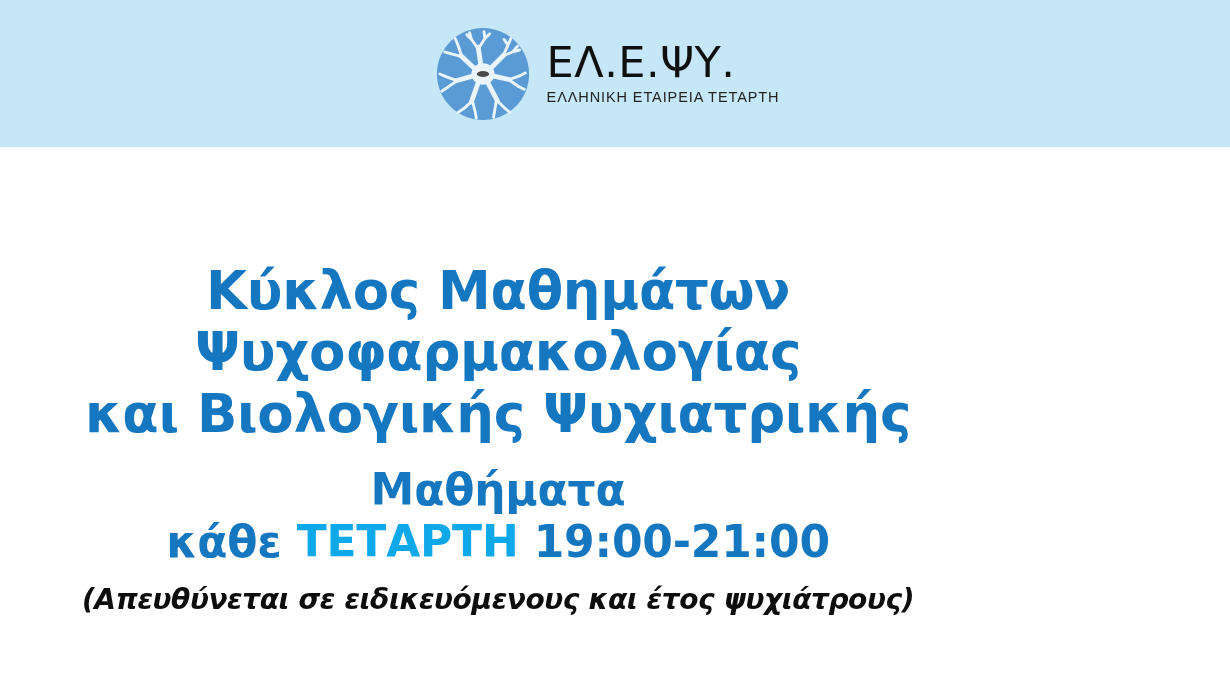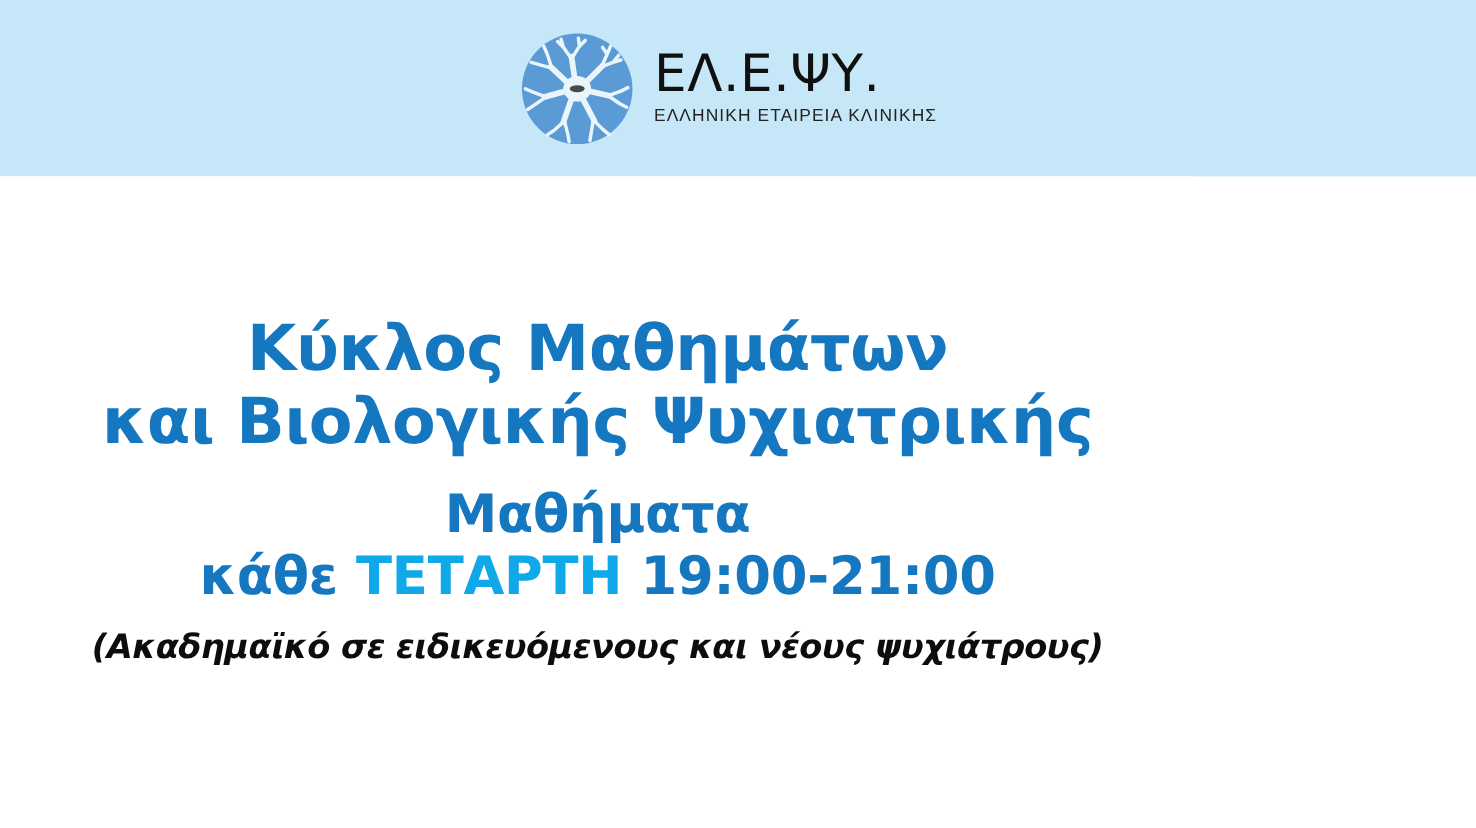--- a/index.html
+++ b/index.html
@@ -161,35 +161,36 @@
 
         <path d="M42 45 L27 31" stroke-width="5" fill="none"></path>
         <path d="M28 32 L17 29 M28 32 L24 20 M17 29 L10 27 M24 20 L21 13" stroke-width="3" fill="none"></path>
       </g>
       <ellipse cx="50" cy="50" rx="6.5" ry="3" fill="#4A4A4A"></ellipse>
     </svg>
 
     <div id="logo-wordmark-block">
       <div id="org-acronym">ΕΛ.Ε.ΨΥ.</div>
       <div id="org-fullname">
-        <span class="fn-line">ΕΛΛΗΝΙΚΗ ΕΤΑΙΡΕΙΑ ΚΛΙΝΙΚΗΣ</span>
+        <span class="fn-line">ΕΛΛΗΝΙΚΗ ΕΤΑΙΡΕΙΑ ΤΕΤΑΡΤΗ</span>
       </div>
     </div>
 
   </div>
 </div>
 
 <div id="poster-body">
 
   <h1 id="course-title">
     <span class="title-line">Κύκλος Μαθημάτων</span>
+    <span class="title-line">Ψυχοφαρμακολογίας</span>
     <span class="title-line">και Βιολογικής Ψυχιατρικής</span>
   </h1>
 
 
   <div id="schedule-block">
     <span id="schedule-heading">Μαθήματα</span>
     <span id="schedule-detail"><span>κάθε </span><span class="day-highlight">ΤΕΤΑΡΤΗ</span><span> 19:00-21:00</span></span>
   </div>
 
-  <div id="audience-note">(Ακαδημαϊκό σε ειδικευόμενους και νέους ψυχιάτρους)</div>
+  <div id="audience-note">(Απευθύνεται σε ειδικευόμενους και έτος ψυχιάτρους)</div>
 
 </div>
 
 </body></html>

